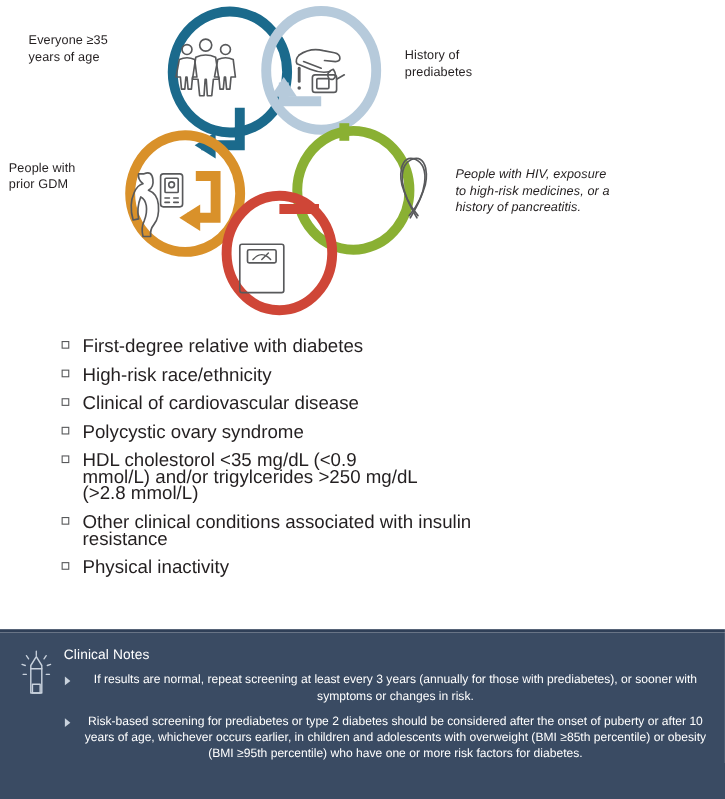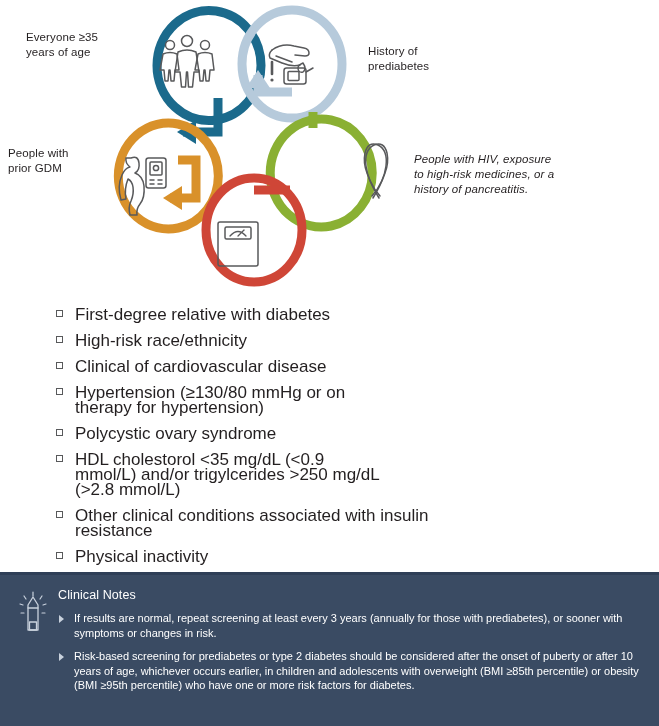--- a/index.html
+++ b/index.html
@@ -97,21 +97,21 @@
     justify-content: center;
     padding-top: 4px;
   }
   #notes-body { flex: 1 1 auto; padding-left: 2px; }
   #notes-title {
     font-size: 12.5px;
     font-weight: normal;
     margin: 2px 0 9px 0;
     letter-spacing: 0.1px;
   }
-  ul.notes-list { list-style: none; margin: 0; padding: 0; }
+  ul.notes-list { list-style: none; margin: 0; padding: 0; text-align: center; }
   ul.notes-list li {
     position: relative;
     padding-left: 16px;
     font-size: 11px;
     line-height: 14.5px;
     margin-bottom: 9px;
   }
   ul.notes-list li .tri {
     position: absolute;
     left: 1px; top: 3.5px;
@@ -232,21 +232,20 @@
 to high-risk medicines, or a
 history of pancreatitis.</div>
 </div>
 
 <div id="criteria">
 
   <ul class="risk-list">
     <li><span class="sq"></span><span>First-degree relative with diabetes</span></li>
     <li><span class="sq"></span><span>High-risk race/ethnicity</span></li>
     <li><span class="sq"></span><span>Clinical of cardiovascular disease</span></li>
-    <li style="width:300px"><span class="sq"></span><span>Hypertension (≥130/80 mmHg or on therapy for hypertension)</span></li>
     <li><span class="sq"></span><span>Polycystic ovary syndrome</span></li>
     <li style="width:330px"><span class="sq"></span><span>HDL cholestorol &lt;35 mg/dL (&lt;0.9 mmol/L) and/or trigylcerides &gt;250 mg/dL (&gt;2.8 mmol/L)</span></li>
     <li><span class="sq"></span><span>Other clinical conditions associated with insulin resistance</span></li>
     <li><span class="sq"></span><span>Physical inactivity</span></li>
   </ul>
 </div>
 
 <div id="divider"></div>
 
 <div id="notes-panel">

